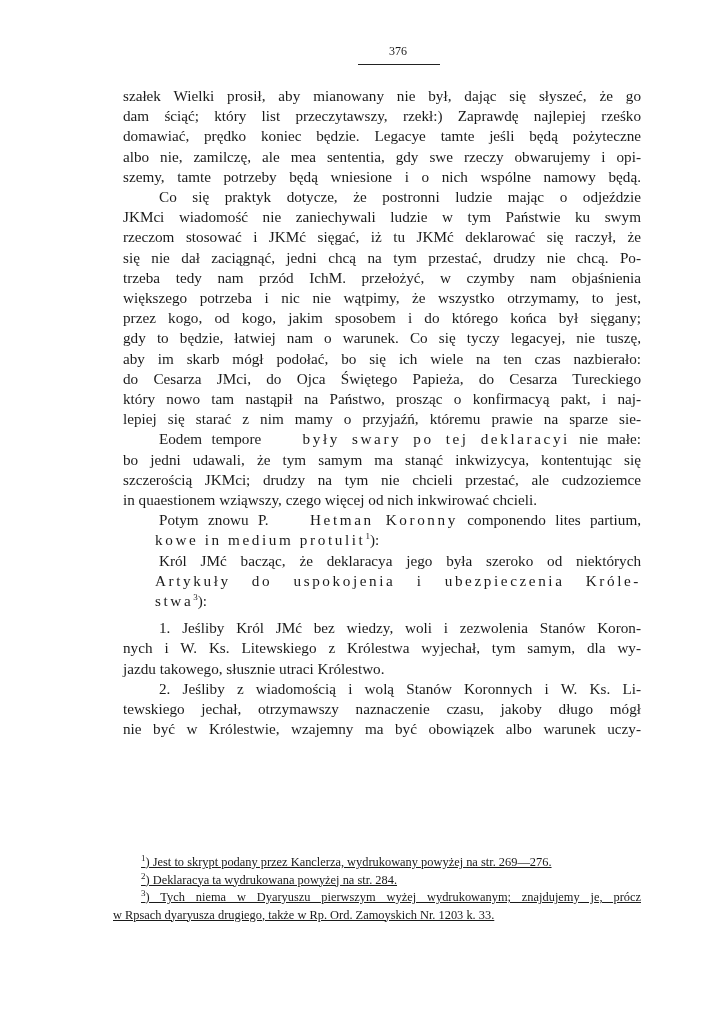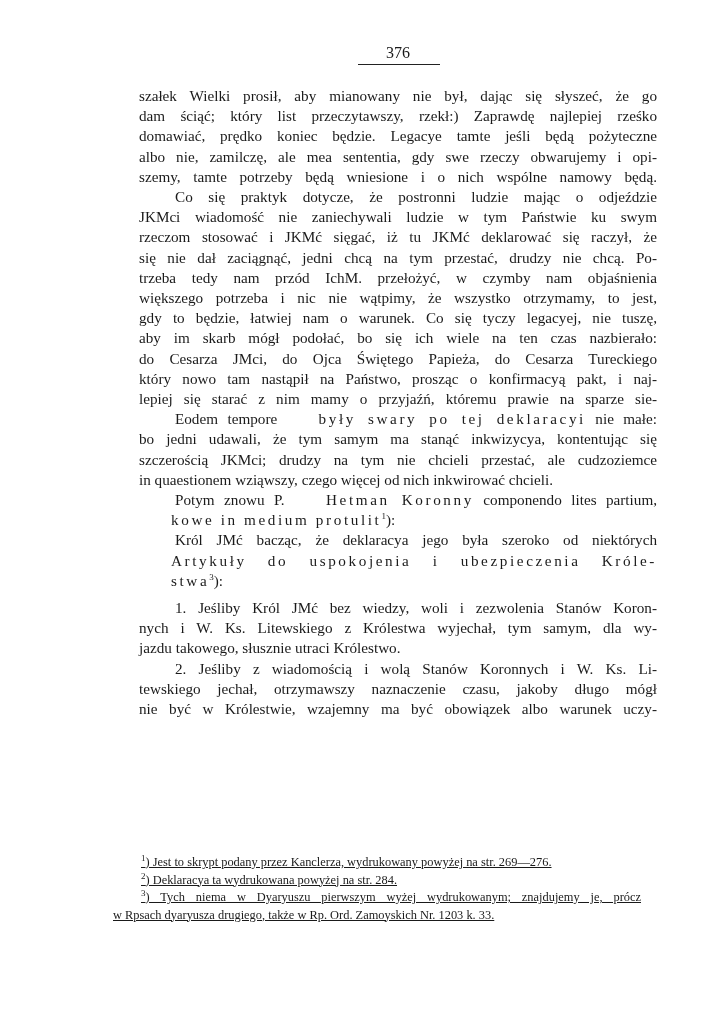--- a/index.html
+++ b/index.html
@@ -1,23 +1,23 @@
 <!DOCTYPE html>
 <html><head>
 <meta charset="utf-8">
 <style>
   html, body { margin: 0; padding: 0; background: #ffffff; }
   body { width: 720px; height: 1019px; position: relative; overflow: hidden;
          font-family: "Liberation Serif", "DejaVu Serif", serif; color: #1a1a1a; }
   .page-number { position: absolute; top: 44px; left: 356px; width: 84px;
-                 text-align: center; font-size: 16px; }
+                 text-align: center; font-size: 12px; }
   .page-rule { position: absolute; top: 64px; left: 358px; width: 82px;
                border-top: 1px solid #222; }
   .body-text { position: absolute; top: 86px; left: 123px; width: 518px;
-               font-size: 15.2px; line-height: 20.2px; text-align: justify; margin-left: 16px; }
+               font-size: 15.2px; line-height: 20.2px; text-align: justify; }
   .line { display: block; white-space: nowrap; text-align-last: justify; }
   .line.last { text-align-last: left; }
   .indent { padding-left: 36px; }
   .spaced { letter-spacing: 2.6px; padding-left: 32px; }
   .gap { height: 7px; }
   .footnotes { position: absolute; top: 854px; left: 113px; width: 528px;
                font-size: 12.4px; line-height: 17.5px; }
   .fn-line { display: block; white-space: nowrap; text-align-last: justify; text-decoration: underline; }
   .fn-line.last { text-align-last: left; }
   .fn-indent { padding-left: 28px; }
@@ -35,20 +35,21 @@
   <span class="line">domawiać, prędko koniec będzie. Legacye tamte jeśli będą pożyteczne</span>
   <span class="line">albo nie, zamilczę, ale mea sententia, gdy swe rzeczy obwarujemy i opi-</span>
   <span class="line">szemy, tamte potrzeby będą wniesione i o nich wspólne namowy będą.</span>
 
   <span class="line indent">Co się praktyk dotycze, że postronni ludzie mając o odjeździe</span>
   <span class="line">JKMci wiadomość nie zaniechywali ludzie w tym Państwie ku swym</span>
   <span class="line">rzeczom stosować i JKMć sięgać, iż tu JKMć deklarować się raczył, że</span>
   <span class="line">się nie dał zaciągnąć, jedni chcą na tym przestać, drudzy nie chcą. Po-</span>
   <span class="line">trzeba tedy nam przód IchM. przełożyć, w czymby nam objaśnienia</span>
   <span class="line">większego potrzeba i nic nie wątpimy, że wszystko otrzymamy, to jest,</span>
+  <span class="line">przez kogo, od kogo, jakim sposobem i do którego końca był sięgany;</span>
   <span class="line">gdy to będzie, łatwiej nam o warunek. Co się tyczy legacyej, nie tuszę,</span>
   <span class="line">aby im skarb mógł podołać, bo się ich wiele na ten czas nazbierało:</span>
   <span class="line">do Cesarza JMci, do Ojca Świętego Papieża, do Cesarza Tureckiego</span>
   <span class="line">który nowo tam nastąpił na Państwo, prosząc o konfirmacyą pakt, i naj-</span>
   <span class="line">lepiej się starać z nim mamy o przyjaźń, któremu prawie na sparze sie-</span>
 
   <span class="line indent">
     <span>Eodem tempore</span>
     <span class="spaced">były swary po tej deklaracyi</span>
     <span>nie małe:</span>

